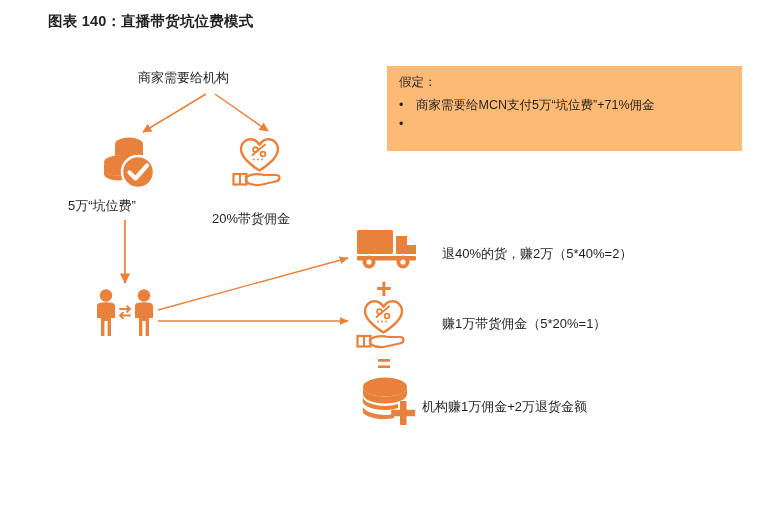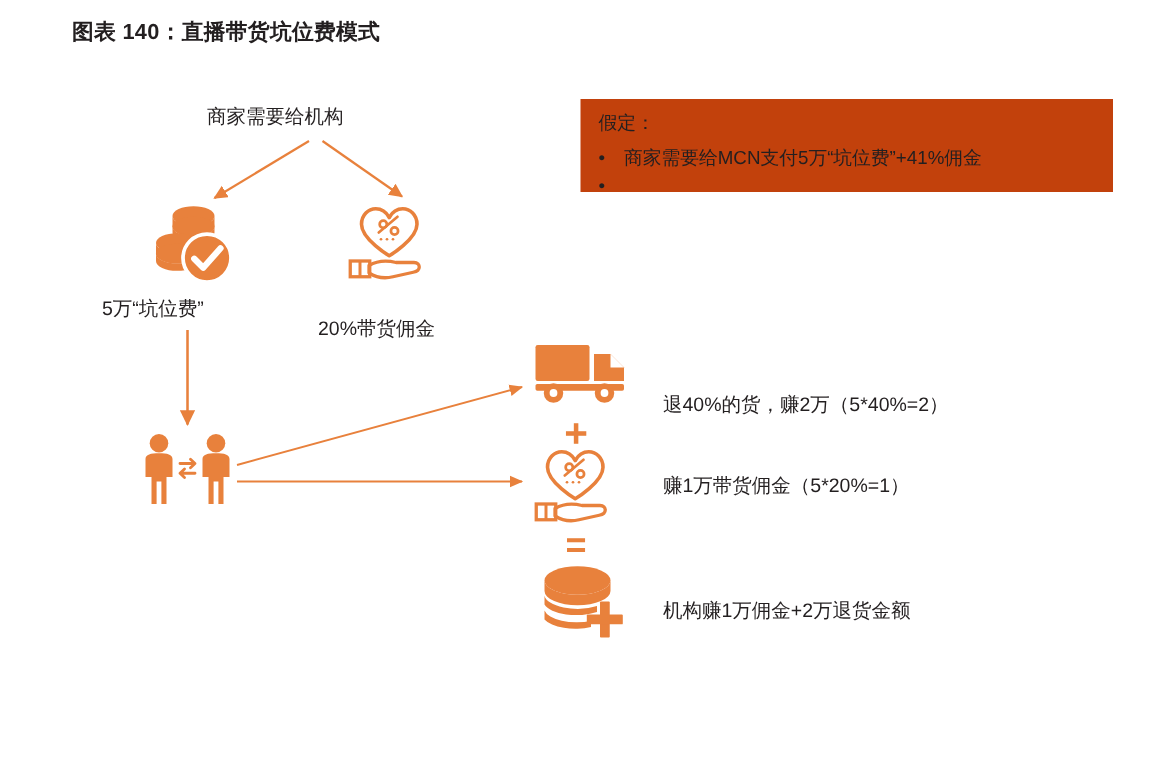--- a/index.html
+++ b/index.html
@@ -57,22 +57,22 @@
   .icon-box {
     position: absolute;
   }
 
   
   #assumption-panel {
     position: absolute;
     left: 387px;
     top: 66px;
     width: 355px;
-    height: 62px;
-    background: #c2410c;
+    height: 85px;
+    background: #fdba74;
     box-sizing: border-box;
     padding: 9px 12px 8px 12px;
   }
   #assumption-heading {
     font-size: 12.5px;
     color: #231f20;
     margin: 0 0 6px 0;
     line-height: 1.25;
   }
   .assumption-item {
@@ -209,21 +209,21 @@
 
       <circle cx="14" cy="36" r="6.5" fill="#E8813C"></circle>
       <circle cx="14" cy="36" r="2.6" fill="#ffffff"></circle>
       <circle cx="48" cy="36" r="6.5" fill="#E8813C"></circle>
       <circle cx="48" cy="36" r="2.6" fill="#ffffff"></circle>
     </svg>
   </div>
 
   <div class="op-sign" style="left: 364px; top: 276px; width: 40px; font-size: 27px;">+</div>
 
-  <div class="result-text" style="left: 442px; top: 245px; margin-top: 16px;">退40%的货，赚2万（5*40%=2）</div>
+  <div class="result-text" style="left: 442px; top: 245px;">退40%的货，赚2万（5*40%=2）</div>
 
   <div class="icon-box" style="left: 352px; top: 296px; width: 64px; height: 58px;">
     <svg viewBox="0 0 64 58" width="64" height="58">
       <path d="M31.5,36.5 C31.5,36.5 13,25.5 13,15.5 C13,9.3 17.6,5.2 22.5,5.2 C26.4,5.2 29.6,7.6 31.5,11 C33.4,7.6 36.6,5.2 40.5,5.2 C45.4,5.2 50,9.3 50,15.5 C50,25.5 31.5,36.5 31.5,36.5 z" fill="none" stroke="#E8813C" stroke-width="2.4" stroke-linejoin="round"></path>
       <circle cx="27.5" cy="15.5" r="2.4" fill="none" stroke="#E8813C" stroke-width="1.8"></circle>
       <line x1="24.5" y1="21" x2="37" y2="10.5" stroke="#E8813C" stroke-width="1.8" stroke-linecap="round"></line>
       <circle cx="35" cy="20" r="2.4" fill="none" stroke="#E8813C" stroke-width="1.8"></circle>
       <circle cx="26" cy="25.5" r="0.9" fill="#E8813C"></circle>
       <circle cx="30" cy="25.5" r="0.9" fill="#E8813C"></circle>
       <circle cx="34" cy="25.5" r="0.9" fill="#E8813C"></circle>
@@ -244,28 +244,28 @@
       <path d="M5,14 L5,21 A22,9.5 0 0 0 49,21 L49,14 A22,9.5 0 0 1 5,14 z" fill="#E8813C"></path>
 
       <path d="M5,24 A22,9.5 0 0 0 40,31 L40,35 A22,9.5 0 0 1 5,30 z" fill="#E8813C"></path>
       <path d="M5,34 A22,9.5 0 0 0 36,41 L36,45 A22,9.5 0 0 1 5,40 z" fill="#E8813C"></path>
 
       <rect x="42" y="28" width="6.5" height="24" rx="0.6" fill="#E8813C"></rect>
       <rect x="33.2" y="36.7" width="24" height="6.5" rx="0.6" fill="#E8813C"></rect>
     </svg>
   </div>
 
-  <div class="result-text" style="left: 442px; top: 398px;">机构赚1万佣金+2万退货金额</div>
+  <div class="result-text" style="left: 422px; top: 398px;">机构赚1万佣金+2万退货金额</div>
 
   <div id="assumption-panel">
     <div id="assumption-heading">假定：</div>
 
     <div class="assumption-item">
       <span class="assumption-bullet">•</span>
-      <span class="assumption-text">商家需要给MCN支付5万“坑位费”+41%佣金</span>
+      <span class="assumption-text">商家需要给MCN支付5万“坑位费”+71%佣金</span>
     </div>
 
     <div class="assumption-item">
       <span class="assumption-bullet">•</span>
     </div>
   </div>
 
 </div>
 
 </body></html>

